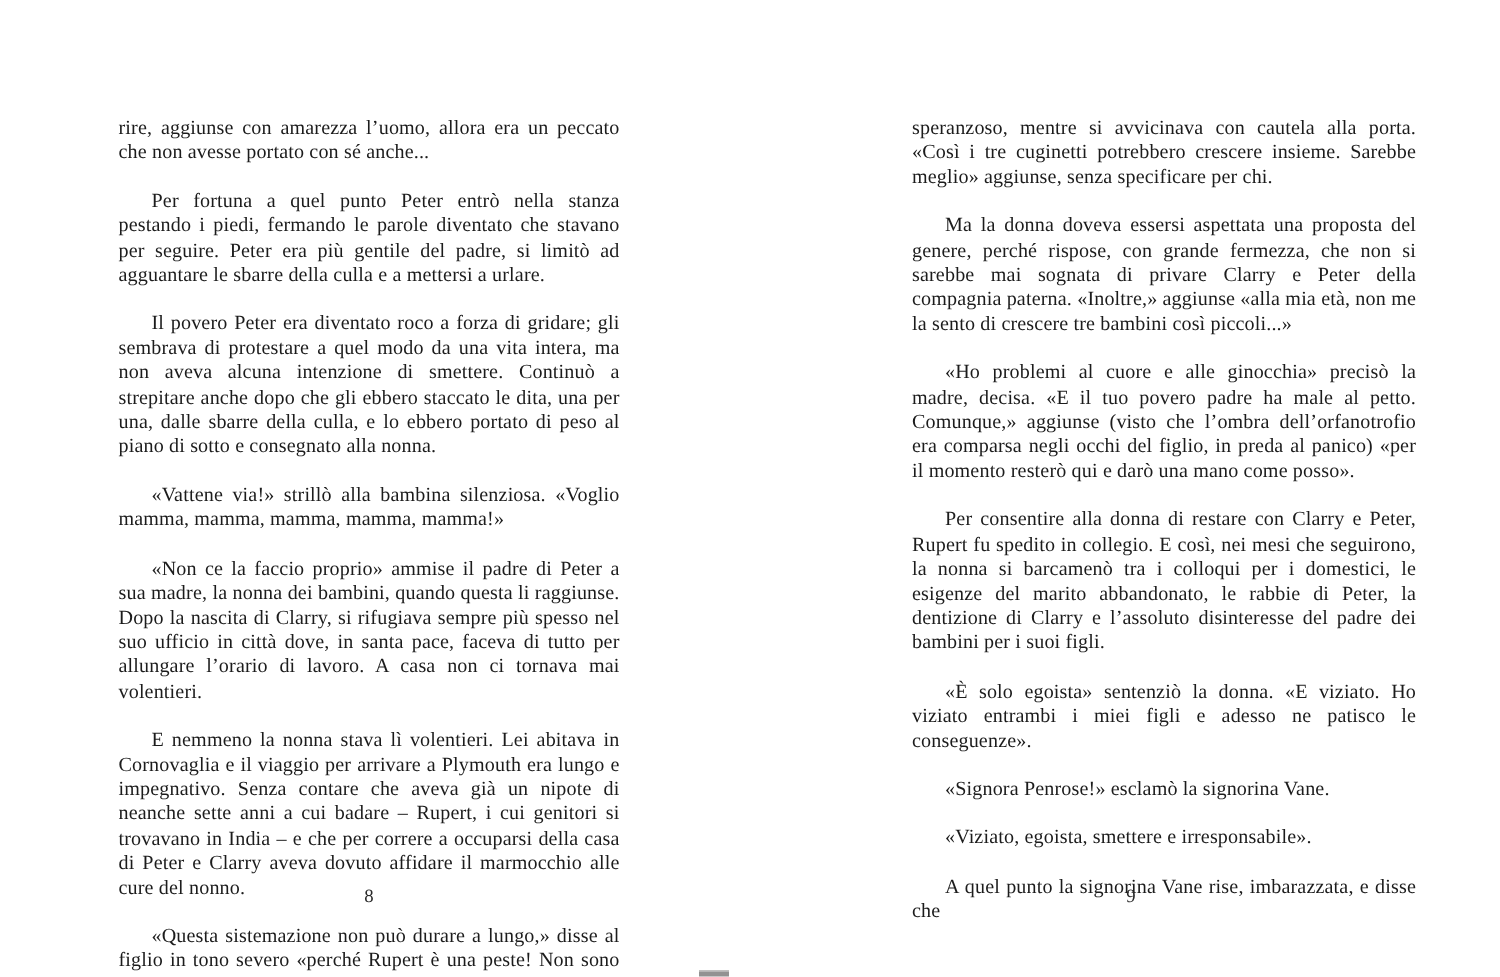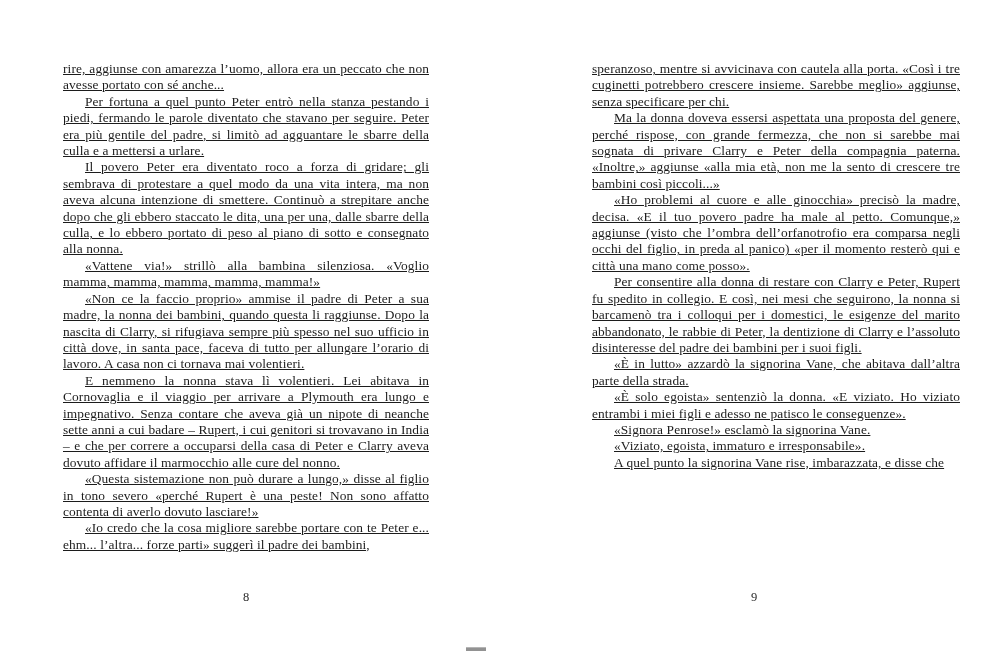--- a/index.html
+++ b/index.html
@@ -30,24 +30,23 @@
   }
   .page-text.left {
     left: 63px;
     width: 366px;
   }
   .page-text.right {
     left: 592px;
     width: 368px;
   }
   .page-text p {
-    margin: 0;
+    margin: 16px;
     padding: 0;
     text-indent: 22px;
-    text-decoration: underline;
   }
   .page-text p.no-indent {
     text-indent: 0;
   }
   .page-number {
     position: absolute;
     top: 590px;
     text-align: center;
     font-size: 12.5px;
     color: #2a2a2a;
@@ -82,26 +81,25 @@
       <p>«Vattene via!» strillò alla bambina silenziosa. «Voglio mamma, mamma, mamma, mamma, mamma!»</p>
       <p>«Non ce la faccio proprio» ammise il padre di Peter a sua madre, la nonna dei bambini, quando questa li raggiunse. Dopo la nascita di Clarry, si rifugiava sempre più spesso nel suo ufficio in città dove, in santa pace, faceva di tutto per allungare l’orario di lavoro. A casa non ci tornava mai volentieri.</p>
       <p>E nemmeno la nonna stava lì volentieri. Lei abitava in Cornovaglia e il viaggio per arrivare a Plymouth era lungo e impegnativo. Senza contare che aveva già un nipote di neanche sette anni a cui badare – Rupert, i cui genitori si trovavano in India – e che per correre a occuparsi della casa di Peter e Clarry aveva dovuto affidare il marmocchio alle cure del nonno.</p>
       <p>«Questa sistemazione non può durare a lungo,» disse al figlio in tono severo «perché Rupert è una peste! Non sono affatto contenta di averlo dovuto lasciare!»</p>
       <p>«Io credo che la cosa migliore sarebbe portare con te Peter e... ehm... l’altra... forze parti» suggerì il padre dei bambini,</p>
     </div>
 
   <div class="page-text right">
       <p class="no-indent">speranzoso, mentre si avvicinava con cautela alla porta. «Così i tre cuginetti potrebbero crescere insieme. Sarebbe meglio» aggiunse, senza specificare per chi.</p>
       <p>Ma la donna doveva essersi aspettata una proposta del genere, perché rispose, con grande fermezza, che non si sarebbe mai sognata di privare Clarry e Peter della compagnia paterna. «Inoltre,» aggiunse «alla mia età, non me la sento di crescere tre bambini così piccoli...»</p>
-      <p>«Ho problemi al cuore e alle ginocchia» precisò la madre, decisa. «E il tuo povero padre ha male al petto. Comunque,» aggiunse (visto che l’ombra dell’orfanotrofio era comparsa negli occhi del figlio, in preda al panico) «per il momento resterò qui e città una mano come posso».</p>
+      <p>«Ho problemi al cuore e alle ginocchia» precisò la madre, decisa. «E il tuo povero padre ha male al petto. Comunque,» aggiunse (visto che l’ombra dell’orfanotrofio era comparsa negli occhi del figlio, in preda al panico) «per il momento resterò qui e darò una mano come posso».</p>
       <p>Per consentire alla donna di restare con Clarry e Peter, Rupert fu spedito in collegio. E così, nei mesi che seguirono, la nonna si barcamenò tra i colloqui per i domestici, le esigenze del marito abbandonato, le rabbie di Peter, la dentizione di Clarry e l’assoluto disinteresse del padre dei bambini per i suoi figli.</p>
-      <p>«È in lutto» azzardò la signorina Vane, che abitava dall’altra parte della strada.</p>
       <p>«È solo egoista» sentenziò la donna. «E viziato. Ho viziato entrambi i miei figli e adesso ne patisco le conseguenze».</p>
       <p>«Signora Penrose!» esclamò la signorina Vane.</p>
-      <p>«Viziato, egoista, immaturo e irresponsabile».</p>
+      <p>«Viziato, egoista, smettere e irresponsabile».</p>
       <p>A quel punto la signorina Vane rise, imbarazzata, e disse che</p>
     </div>
 
   <div class="page-number left">8</div>
 
   <div class="page-number right">9</div>
 
   <div class="progress-bar"></div>
 
 </div>

